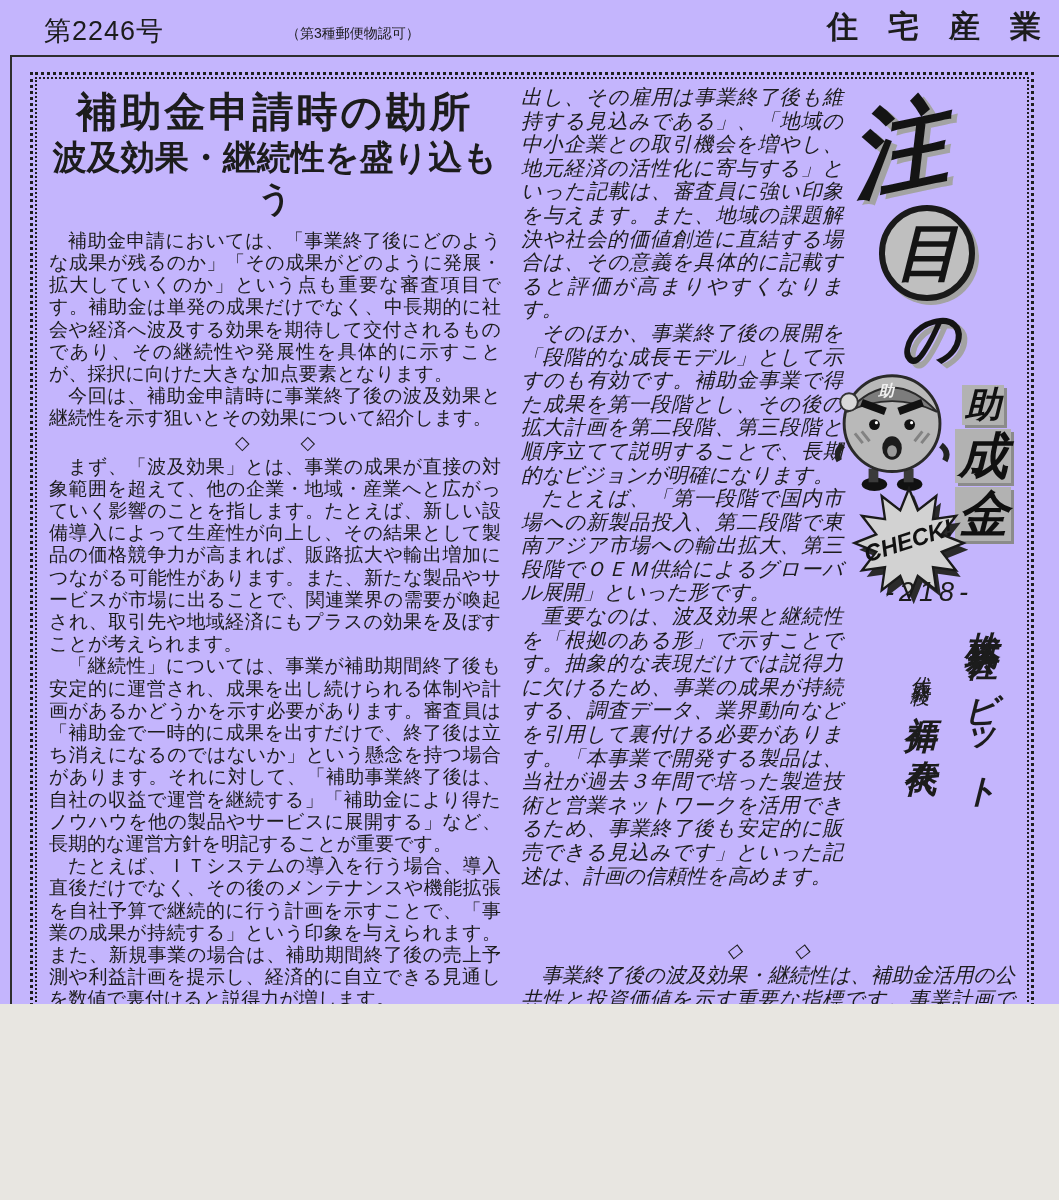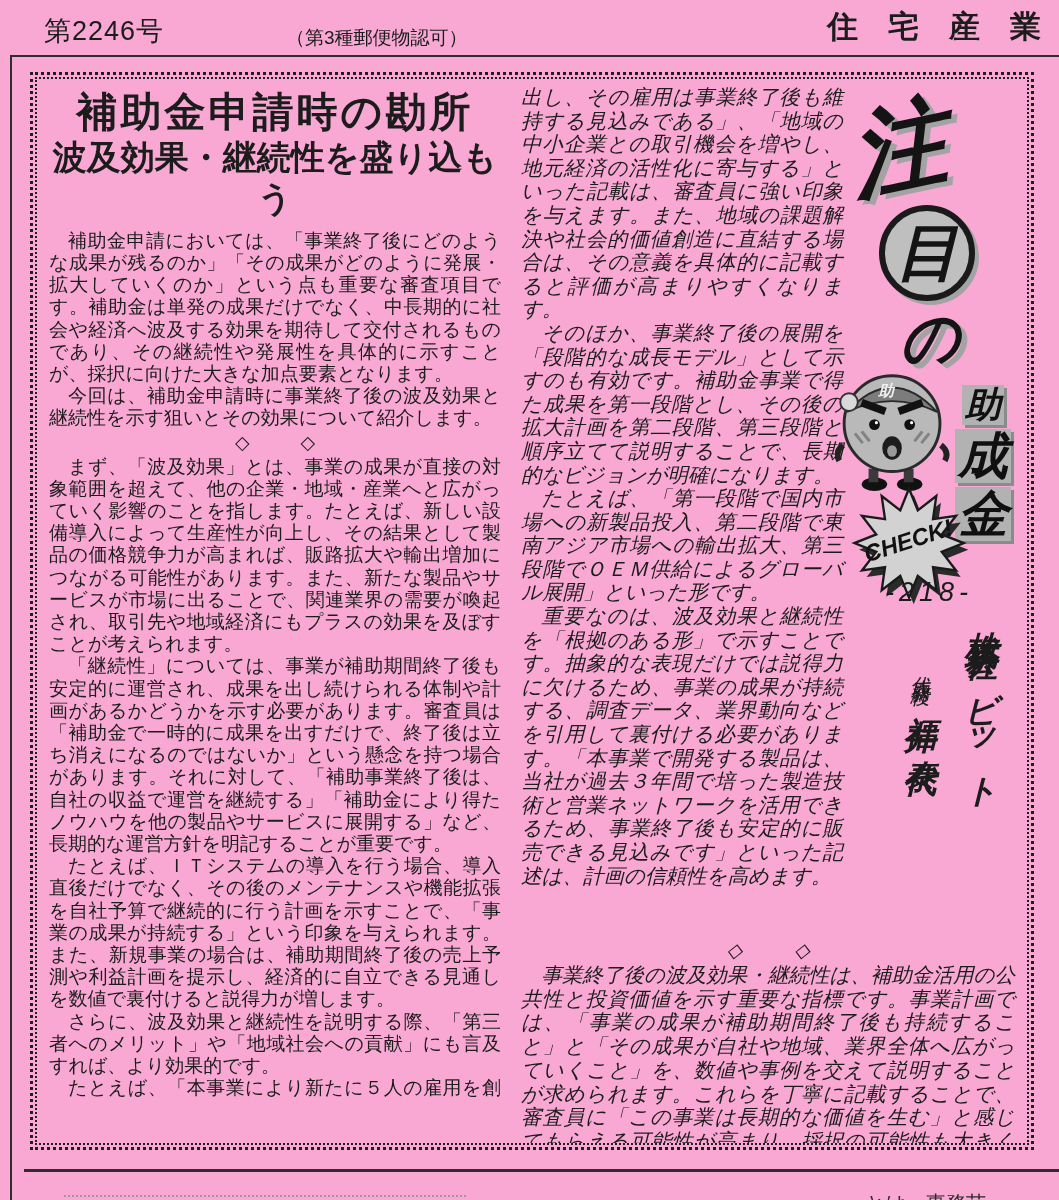--- a/index.html
+++ b/index.html
@@ -1,23 +1,23 @@
 <!DOCTYPE html>
 <html><head>
 <meta charset="utf-8">
 <style>
   html,body{margin:0;padding:0;background:#e8e6e1;}
   .page{
-    position:relative;width:1059px;height:1200px;overflow:hidden;
-    background:#f9a8d4;color:#1c1c1c;
+    position:relative;width:1059px;height:1004px;overflow:hidden;
+    background:#c4b5fd;color:#1c1c1c;
     font-family:"Liberation Sans",sans-serif;
   }
   
   .hdr-issue{position:absolute;left:44px;top:13px;font-size:27px;letter-spacing:1px;}
-  .hdr-postal{position:absolute;left:286px;top:25px;font-size:19px;}
+  .hdr-postal{position:absolute;left:286px;top:25px;font-size:14px;}
   .hdr-paper{position:absolute;right:-12px;top:6px;font-size:31px;font-weight:bold;
     font-family:"Liberation Serif",serif;letter-spacing:30px;white-space:nowrap;}
   .h-rule-top{position:absolute;left:10px;right:0;top:55px;height:2px;background:#2e2e2e;}
   .v-rule-left{position:absolute;left:10px;top:55px;width:2px;height:1145px;background:#2e2e2e;}
   .h-rule-bottom{position:absolute;left:24px;right:0;top:1169px;height:3px;background:#2e2e2e;}
 
   
   .article-outer{position:absolute;left:30px;top:72px;width:1004px;height:1078px;
     border:3px dotted #1f1f1f;box-sizing:border-box;padding:2px;}
   .article-inner{width:100%;height:100%;border:2px dotted #1f1f1f;box-sizing:border-box;

